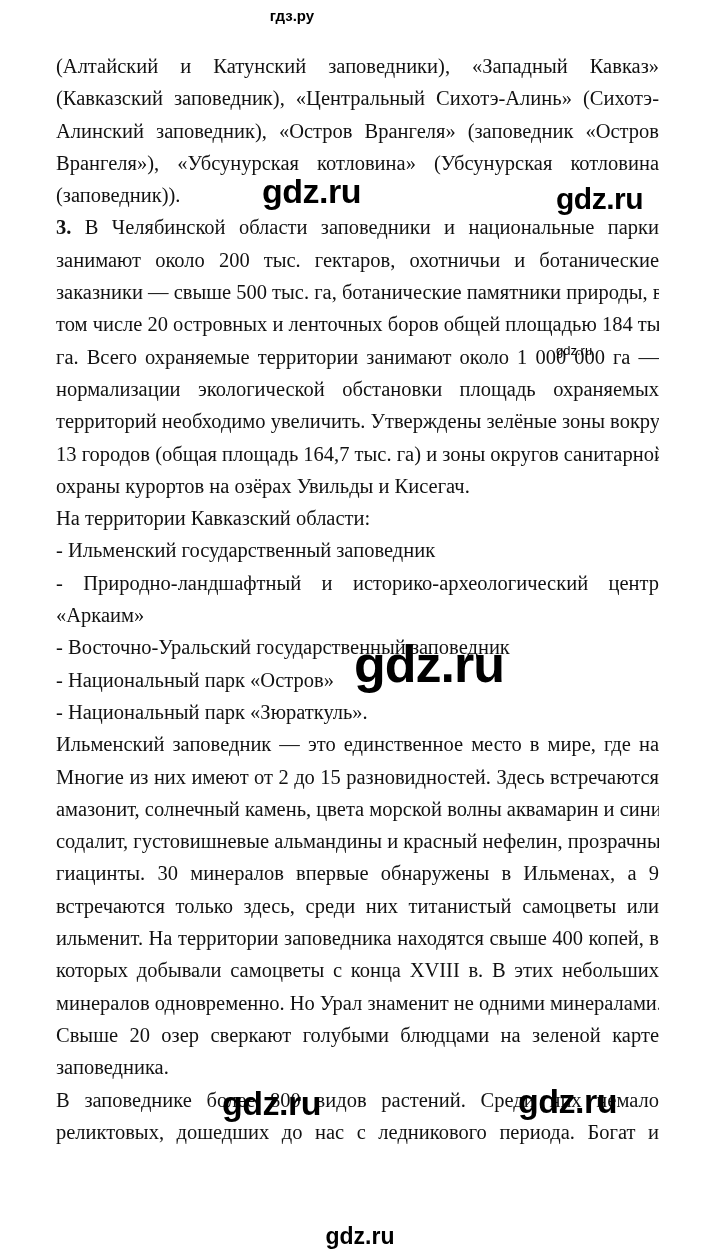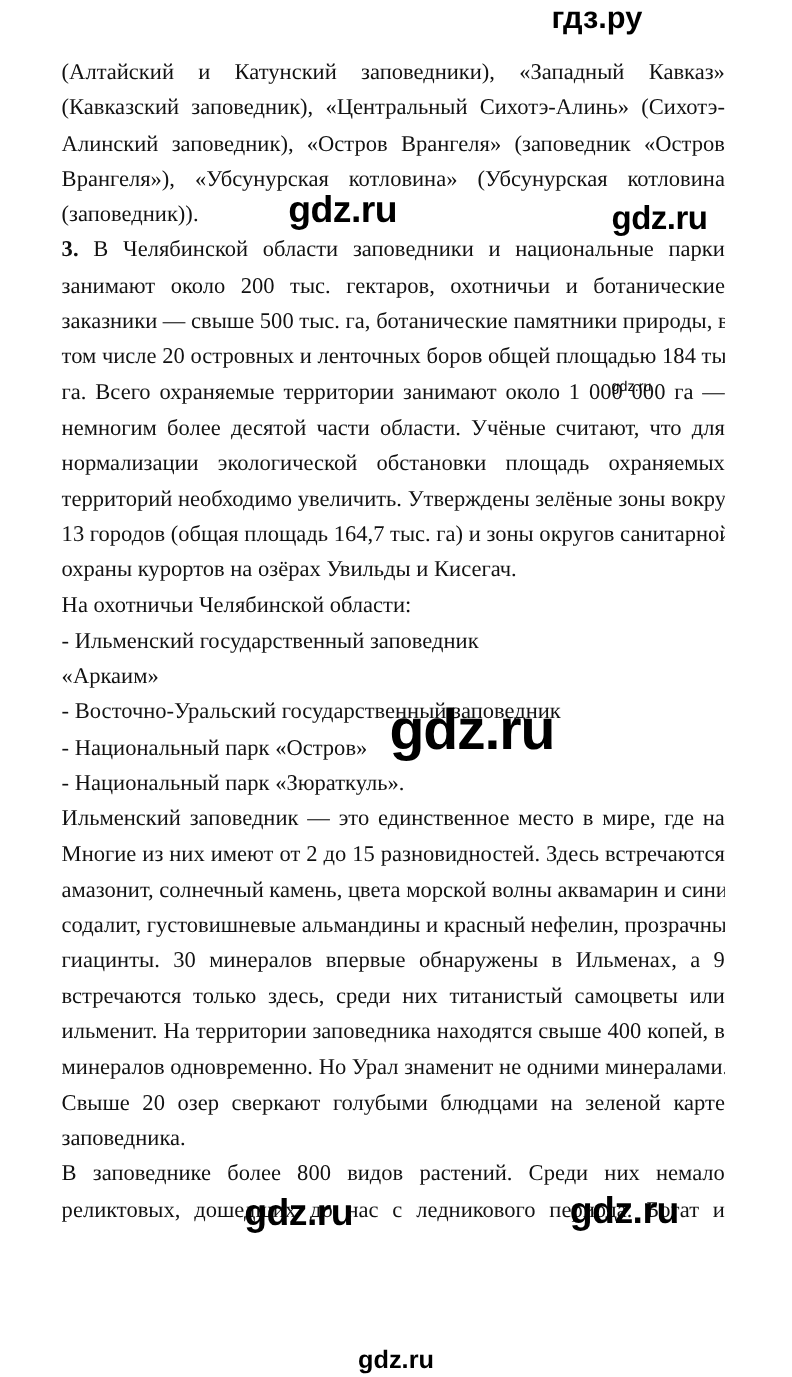--- a/index.html
+++ b/index.html
@@ -12,24 +12,24 @@
       height: 1252px;
       position: relative;
       overflow: hidden;
       color: #111111;
     }
     .site-header {
       position: absolute;
       top: 2px;
       left: 0;
       width: 584px;
-      text-align: right;
+      text-align: center;
       font-family: "Liberation Sans", sans-serif;
       font-weight: bold;
-      font-size: 28px;
+      font-size: 15px;
       line-height: 28px;
       color: #000;
     }
     .page {
       position: absolute;
       top: 50px;
       left: 56px;
       width: 603px;
       font-family: "Liberation Serif", serif;
       font-size: 20.5px;
@@ -85,40 +85,41 @@
   <span class="line">(Кавказский заповедник), «Центральный Сихотэ-Алинь» (Сихотэ-</span>
   <span class="line">Алинский заповедник), «Остров Врангеля» (заповедник «Остров</span>
   <span class="line">Врангеля»), «Убсунурская котловина» (Убсунурская котловина</span>
   <span class="line last">(заповедник)).</span>
 
   <span class="line"><span class="num">3.</span> <span>В Челябинской области заповедники и национальные парки</span></span>
   <span class="line">занимают около 200 тыс. гектаров, охотничьи и ботанические</span>
   <span class="line">заказники — свыше 500 тыс. га, ботанические памятники природы, в</span>
   <span class="line">том числе 20 островных и ленточных боров общей площадью 184 тыс.</span>
   <span class="line">га. Всего охраняемые территории занимают около 1 000 000 га —</span>
-  <span class="line">немногим более десятой части области. Учёные считают, что для</span>
   <span class="line">нормализации экологической обстановки площадь охраняемых</span>
   <span class="line">территорий необходимо увеличить. Утверждены зелёные зоны вокруг</span>
   <span class="line">13 городов (общая площадь 164,7 тыс. га) и зоны округов санитарной</span>
   <span class="line last">охраны курортов на озёрах Увильды и Кисегач.</span>
 
-  <span class="line last">На охотничьи Челябинской области:</span>
+  <span class="line last">На территории Кавказский области:</span>
   <span class="line last">- Ильменский государственный заповедник</span>
+  <span class="line">- Природно-ландшафтный и историко-археологический центр</span>
   <span class="line last">«Аркаим»</span>
   <span class="line last">- Восточно-Уральский государственный заповедник</span>
   <span class="line last">- Национальный парк «Остров»</span>
   <span class="line last">- Национальный парк «Зюраткуль».</span>
 
   <span class="line">Ильменский заповедник — это единственное место в мире, где на</span>
   <span class="line">Многие из них имеют от 2 до 15 разновидностей. Здесь встречаются</span>
   <span class="line">амазонит, солнечный камень, цвета морской волны аквамарин и синий</span>
   <span class="line">содалит, густовишневые альмандины и красный нефелин, прозрачные</span>
   <span class="line">гиацинты. 30 минералов впервые обнаружены в Ильменах, а 9</span>
   <span class="line">встречаются только здесь, среди них титанистый самоцветы или</span>
   <span class="line">ильменит. На территории заповедника находятся свыше 400 копей, в</span>
+  <span class="line">которых добывали самоцветы с конца XVIII в. В этих небольших</span>
   <span class="line">минералов одновременно. Но Урал знаменит не одними минералами.</span>
   <span class="line">Свыше 20 озер сверкают голубыми блюдцами на зеленой карте</span>
   <span class="line last">заповедника.</span>
 
   <span class="line">В заповеднике более 800 видов растений. Среди них немало</span>
   <span class="line">реликтовых, дошедших до нас с ледникового периода. Богат и</span>
 </div>
 
 <div class="watermark wm-large" style="left:262px; top:174px;">gdz.ru</div>
 <div class="watermark wm-large" style="left:556px; top:182px; font-size:30px;">gdz.ru</div>

